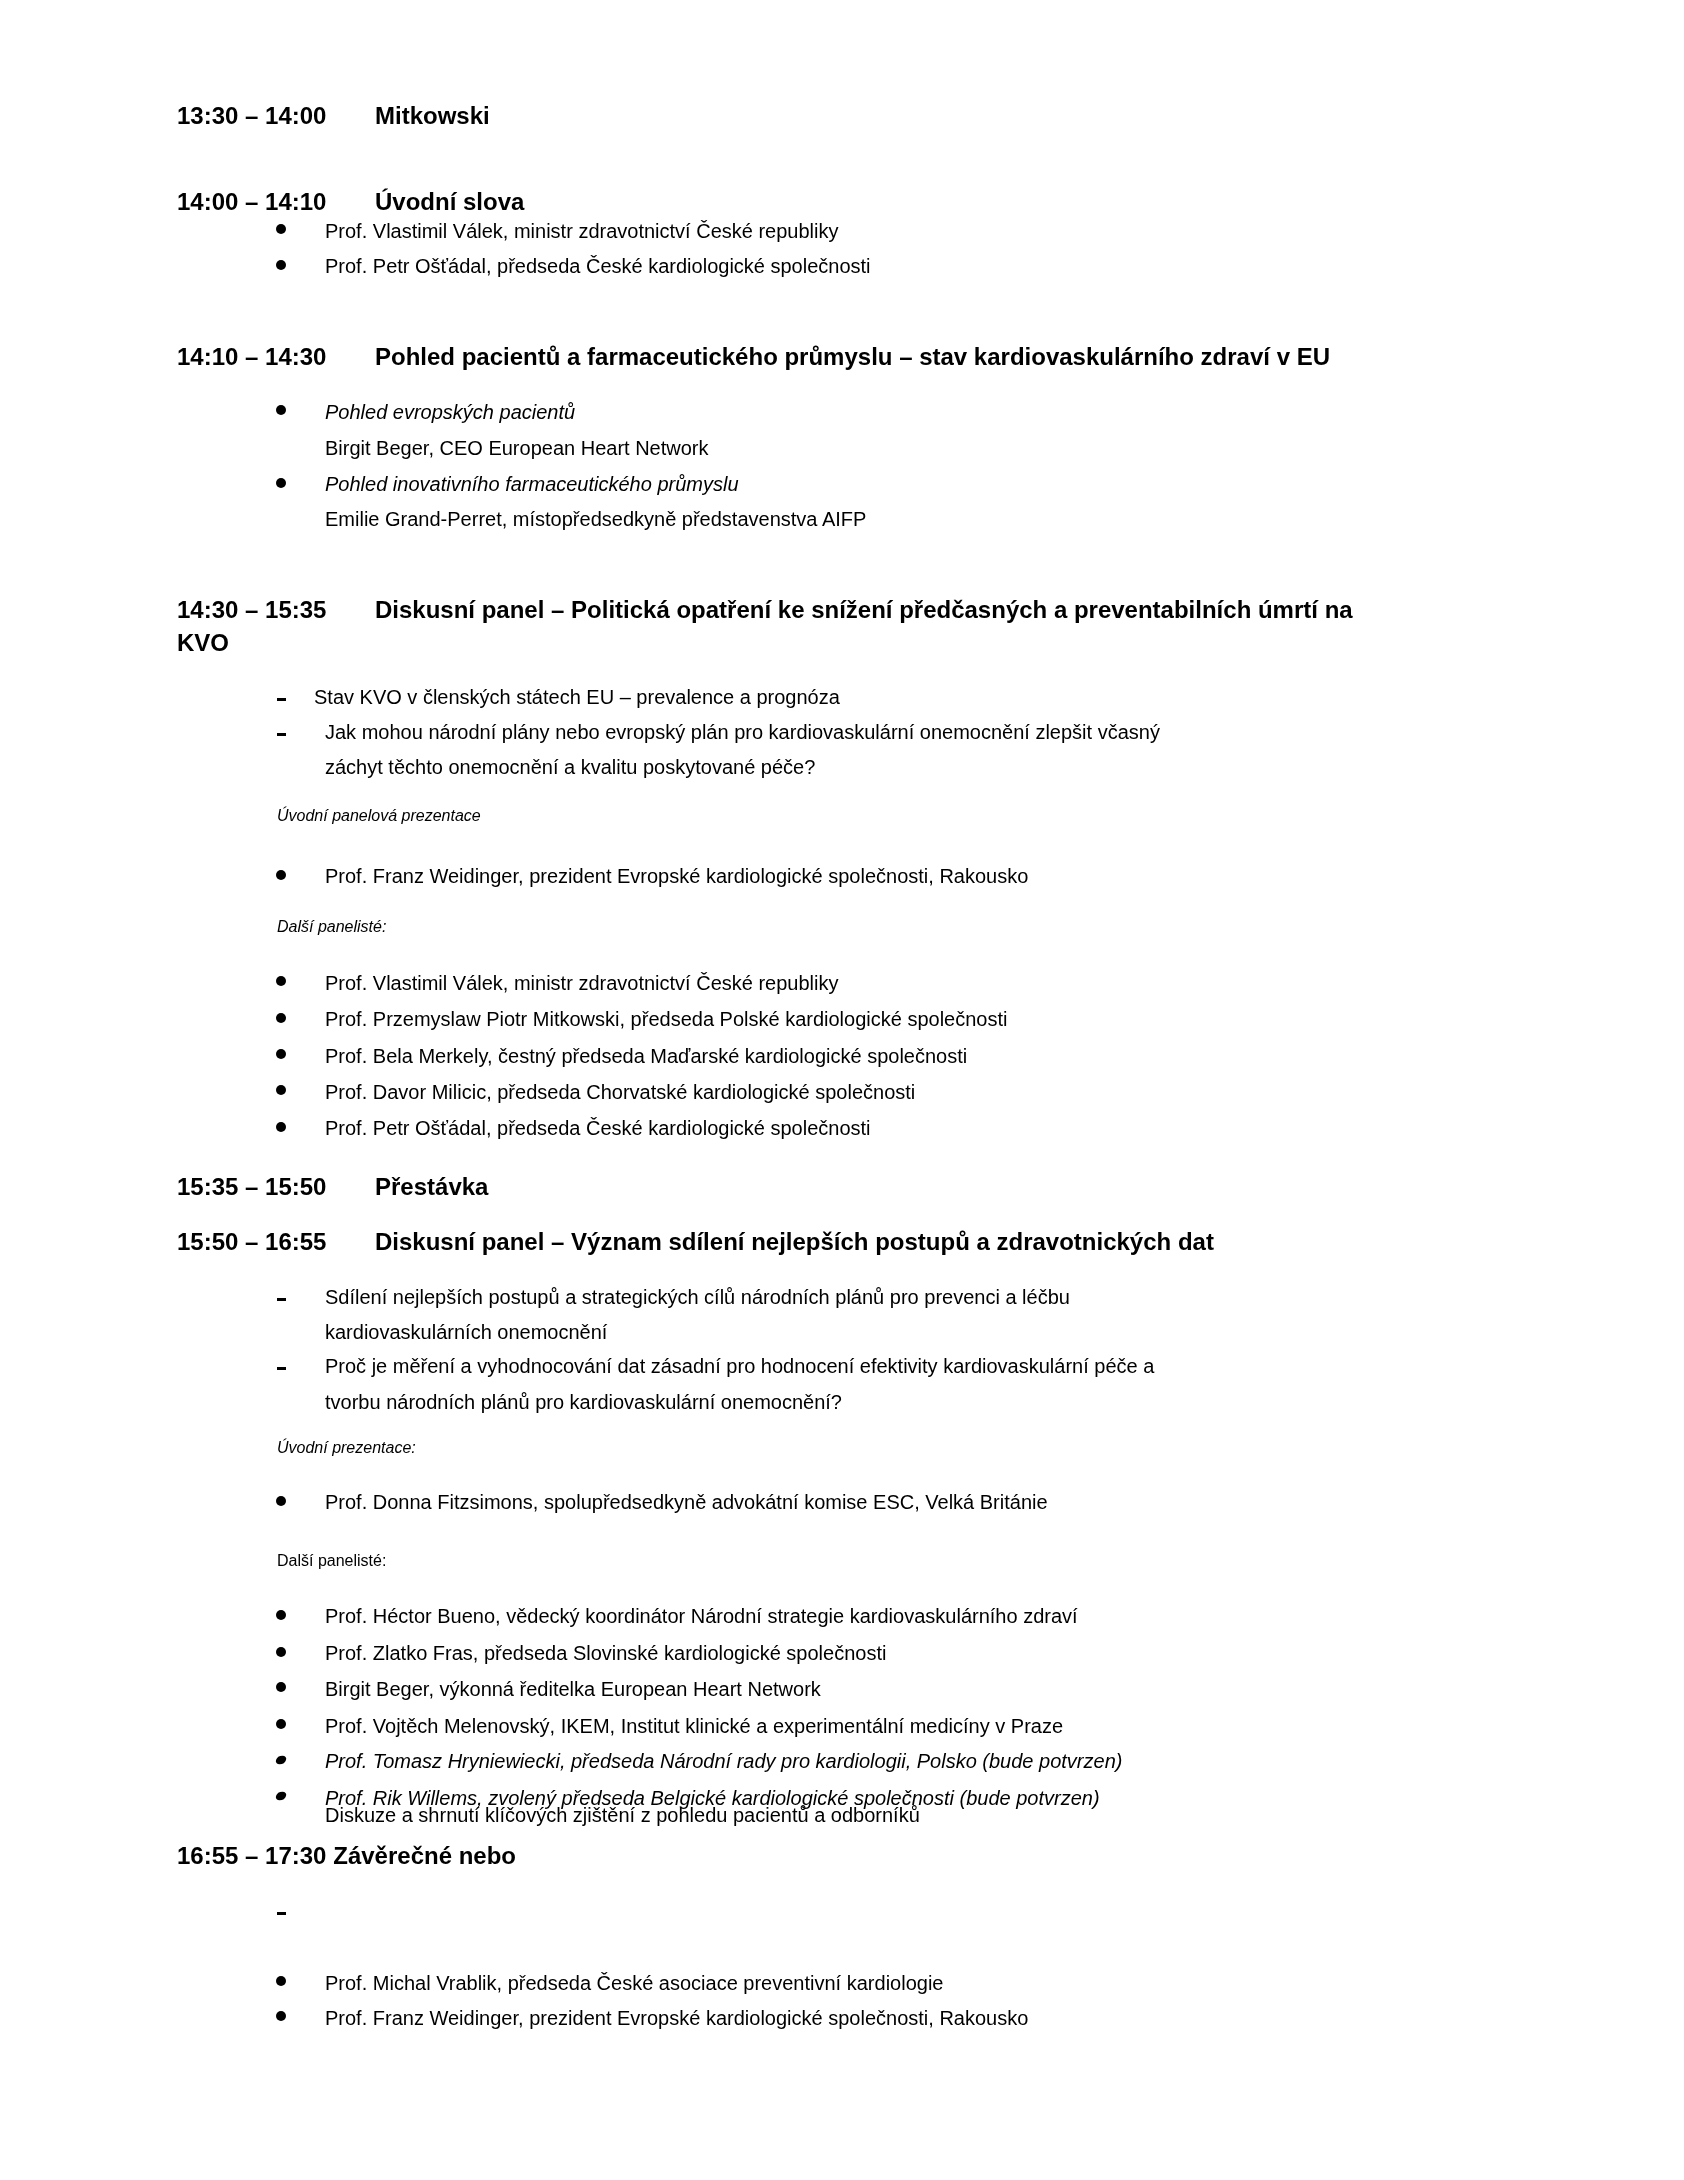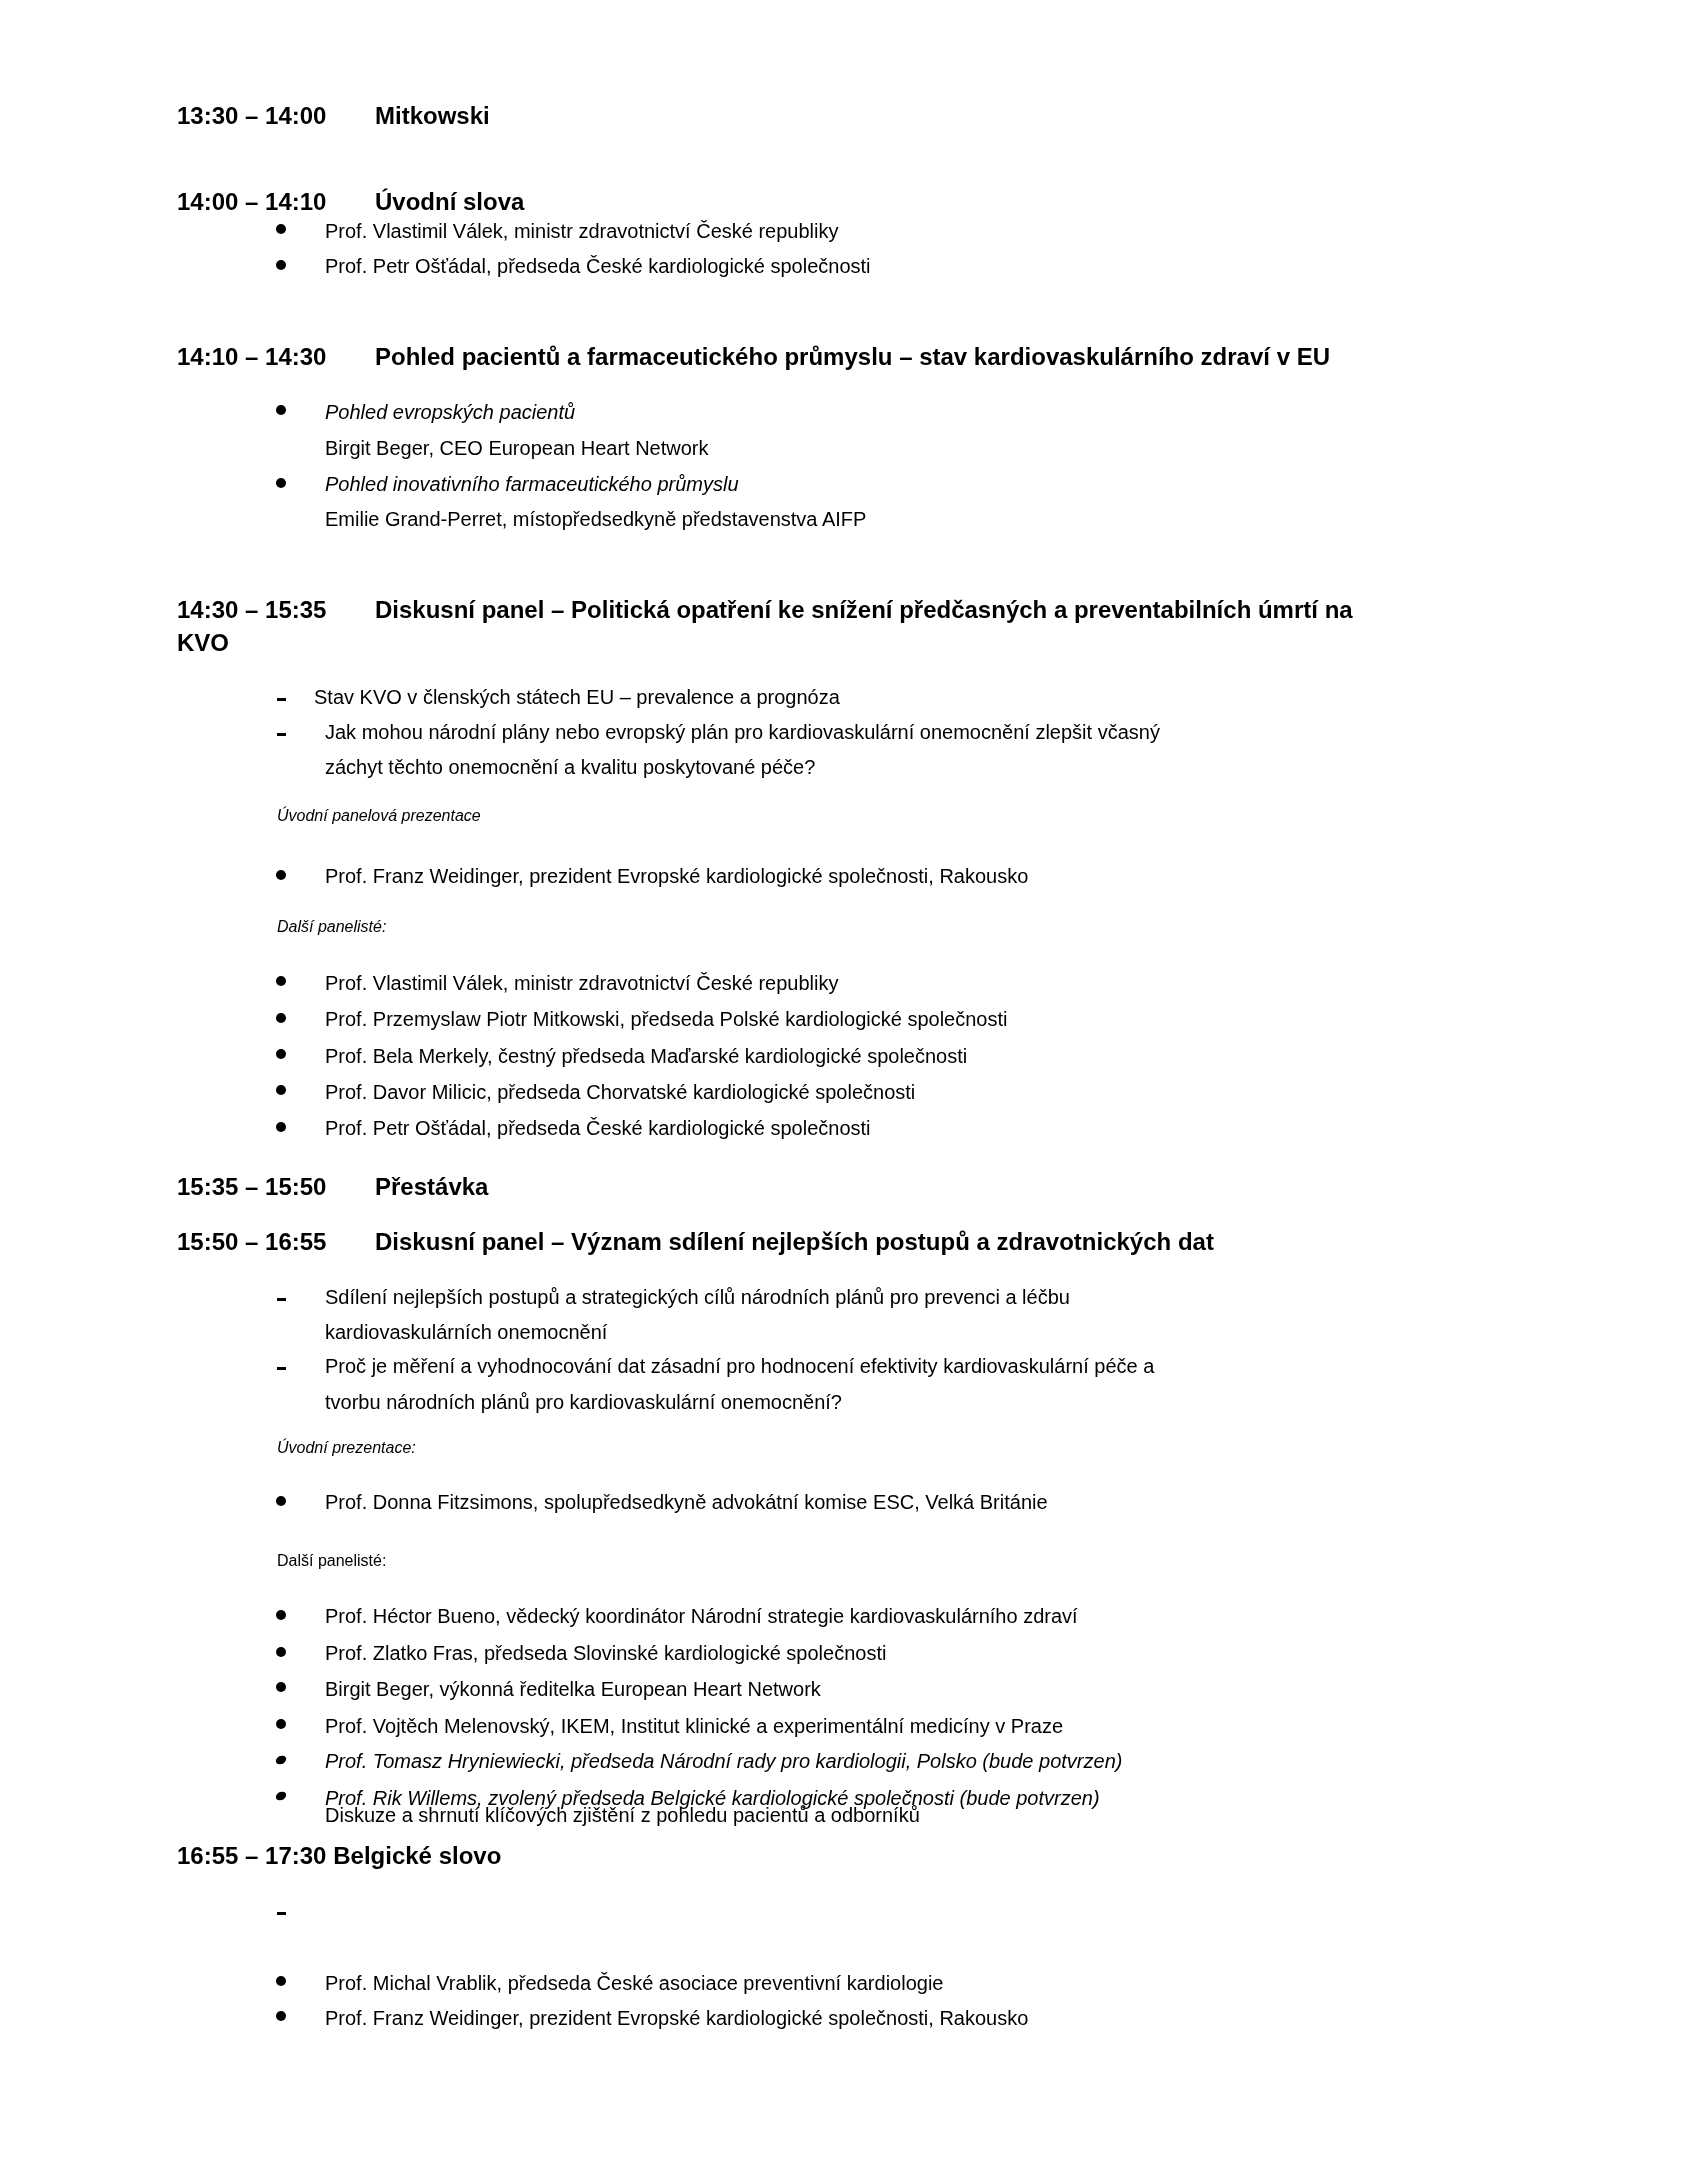--- a/index.html
+++ b/index.html
@@ -99,21 +99,21 @@
   <span class="dot" style="left:276px;top:1682px;"></span>
   <div class="ln t" style="left:325px;top:1679px;">Birgit Beger, výkonná ředitelka European Heart Network</div>
   <span class="dot" style="left:276px;top:1719px;"></span>
   <div class="ln t" style="left:325px;top:1716px;">Prof. Vojtěch Melenovský, IKEM, Institut klinické a experimentální medicíny v Praze</div>
   <span class="dot slant" style="left:276px;top:1755px;"></span>
   <div class="ln t it" style="left:325px;top:1751px;">Prof. Tomasz Hryniewiecki, předseda Národní rady pro kardiologii, Polsko (bude potvrzen)</div>
   <span class="dot slant" style="left:276px;top:1791px;"></span>
   <div class="ln t it" style="left:325px;top:1788px;">Prof. Rik Willems, zvolený předseda Belgické kardiologické společnosti (bude potvrzen)</div>
 
   <div class="ln h" style="left:177px;top:1844px;">
-    <span class="time tight">16:55 – 17:30</span><span>Belgické slovo</span>
+    <span class="time tight">16:55 – 17:30</span><span>Závěrečné nebo</span>
   </div>
   <span class="dash" style="left:277px;top:1912px;"></span>
   <div class="ln t" style="left:325px;top:1805px;">Diskuze a shrnutí klíčových zjištění z pohledu pacientů a odborníků</div>
 
   <span class="dot" style="left:276px;top:1976px;"></span>
   <div class="ln t" style="left:325px;top:1973px;">Prof. Michal Vrablik, předseda České asociace preventivní kardiologie</div>
   <span class="dot" style="left:276px;top:2011px;"></span>
   <div class="ln t" style="left:325px;top:2008px;">Prof. Franz Weidinger, prezident Evropské kardiologické společnosti, Rakousko</div>
 </div>
 

